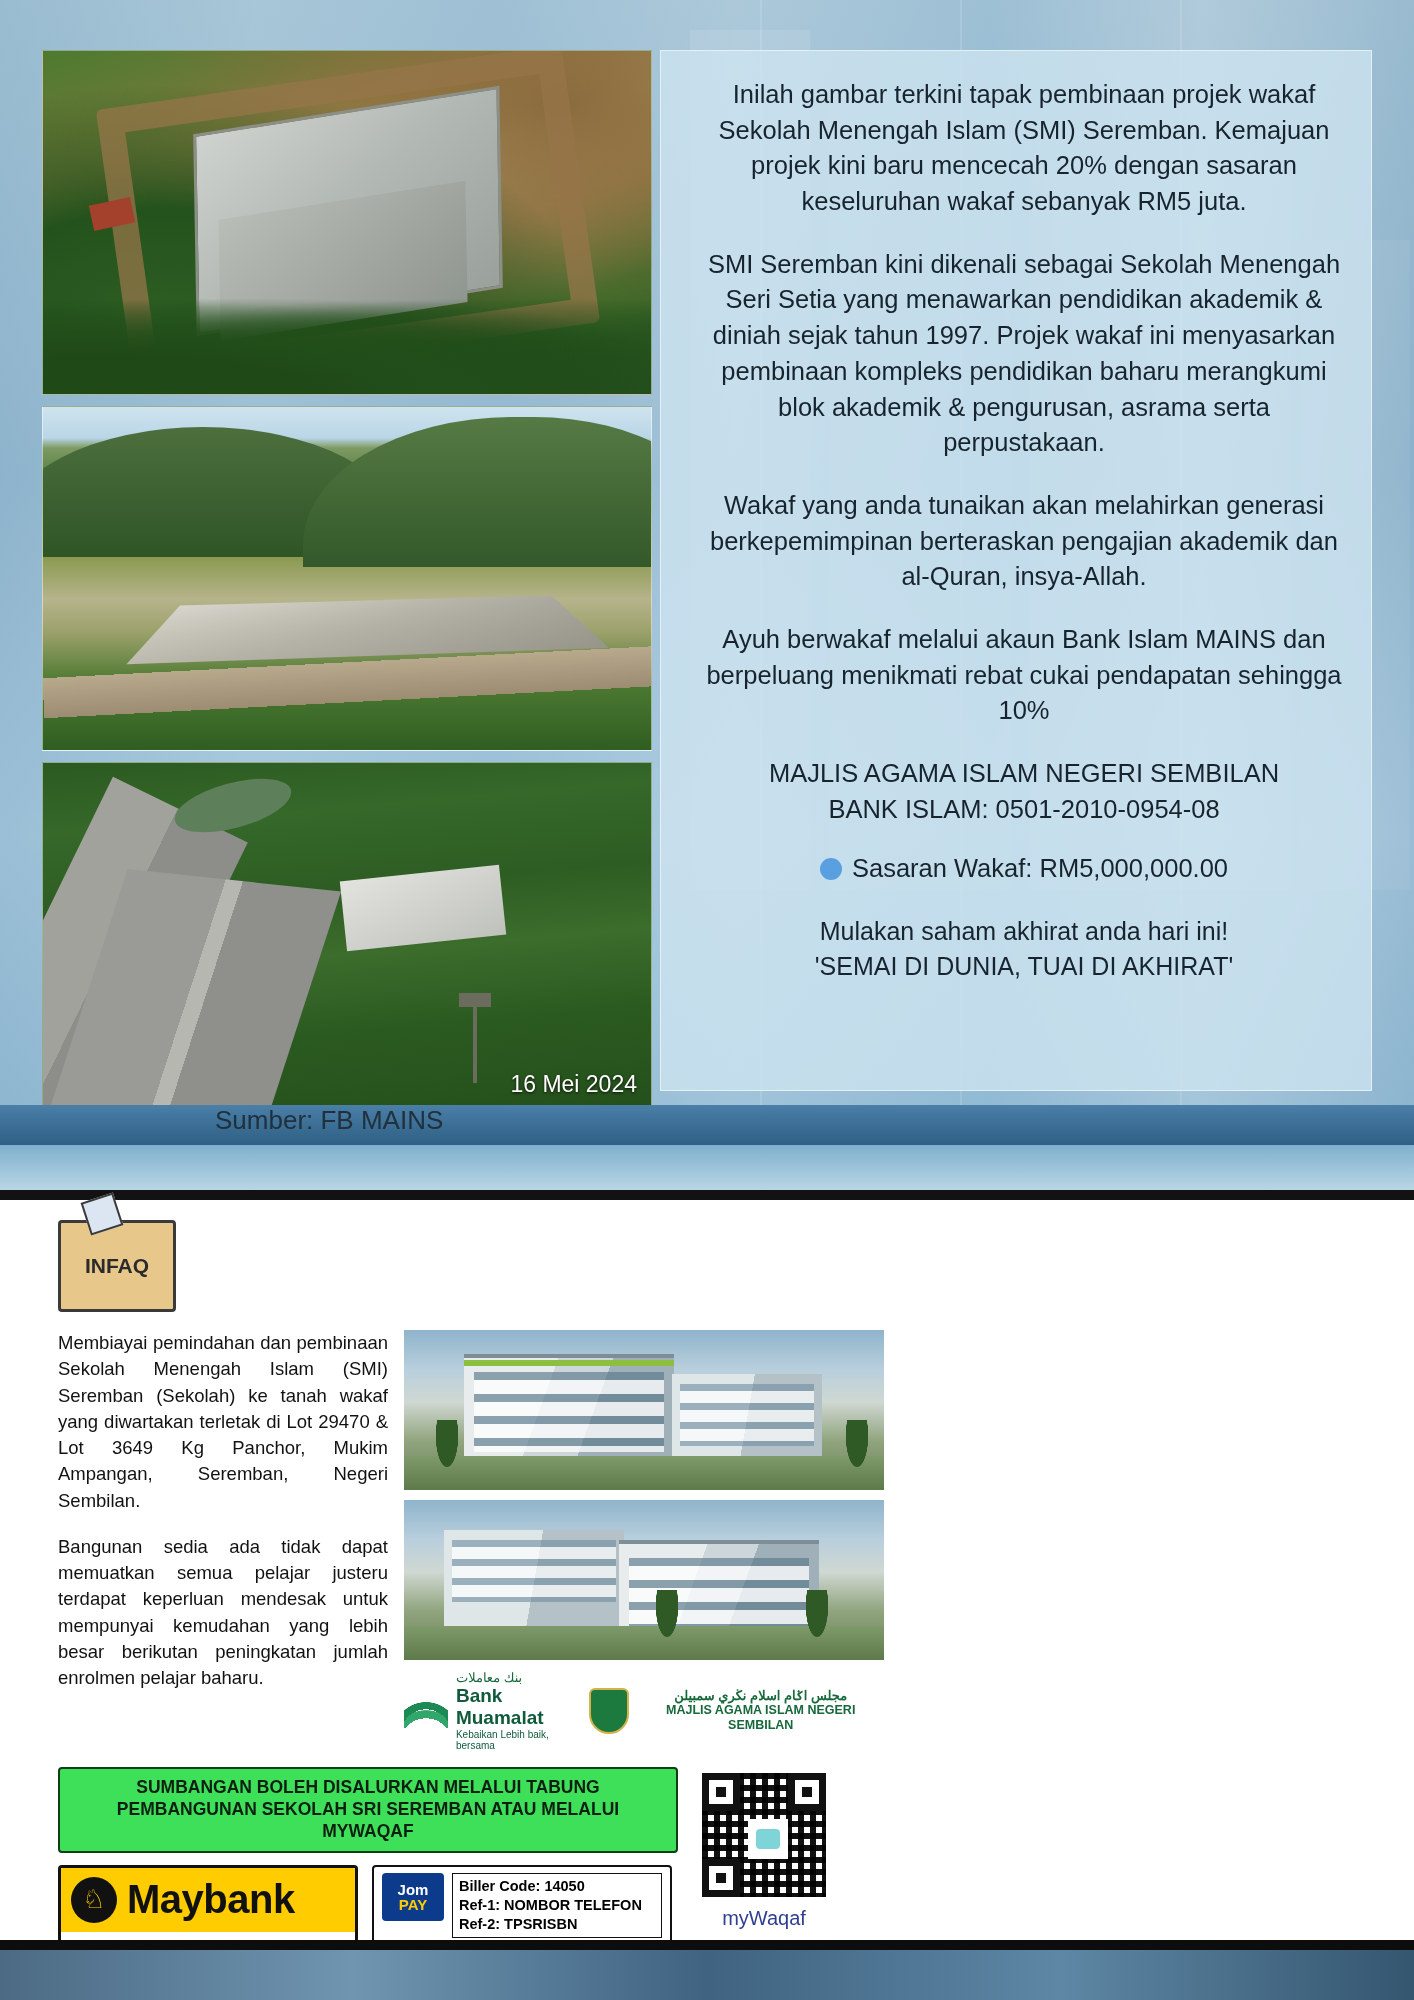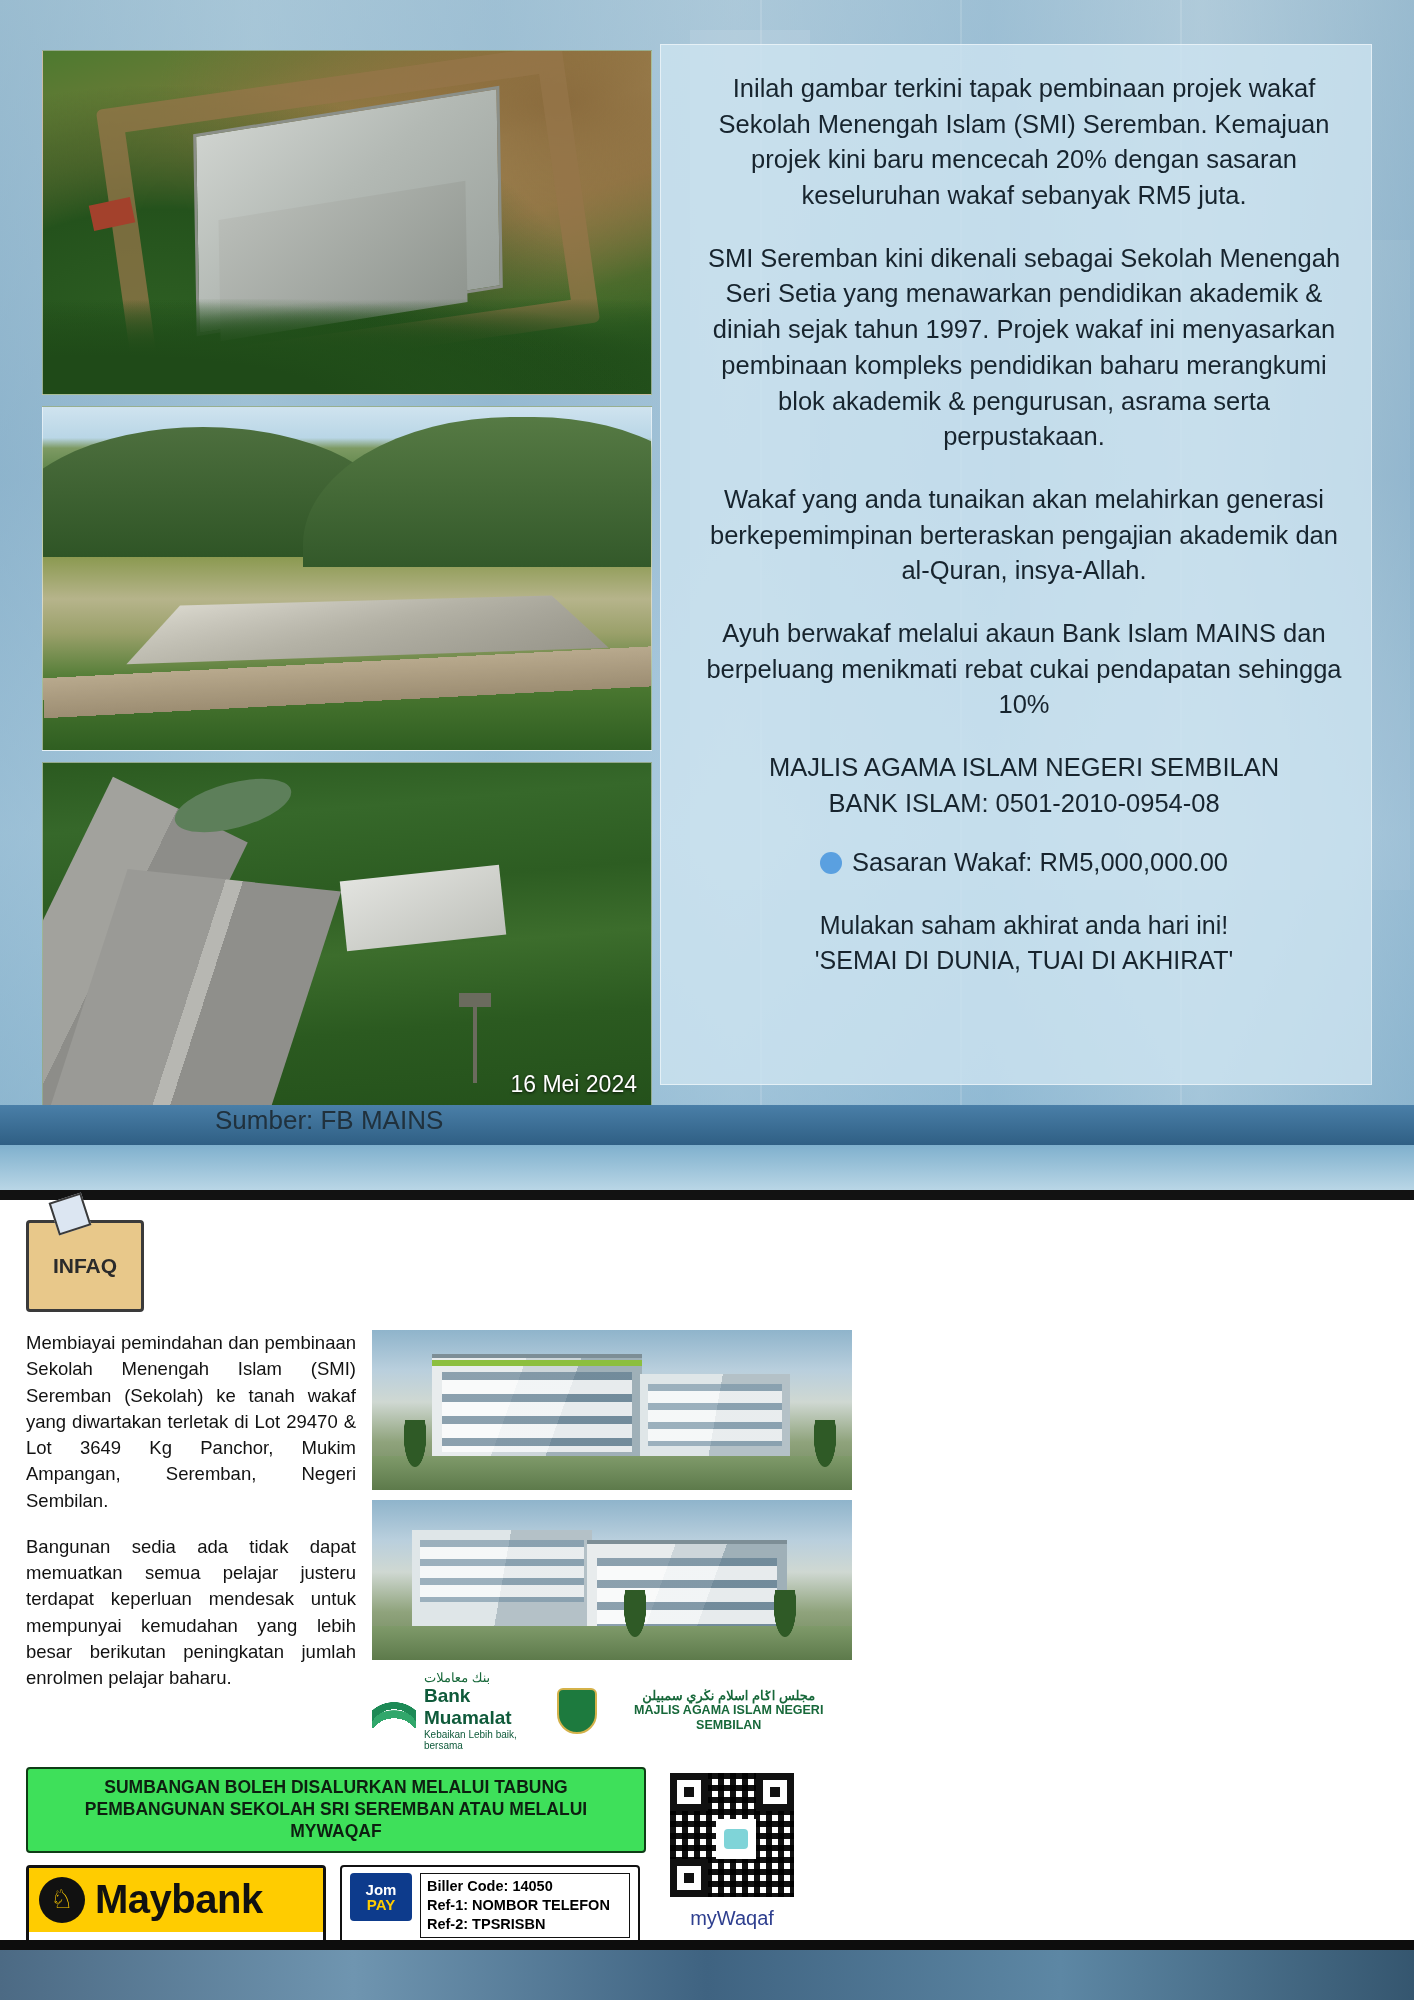--- a/index.html
+++ b/index.html
@@ -117,21 +117,21 @@
   }
   .p3 .site { position:absolute; left:300px; top:110px; width:160px; height:70px;
     background: linear-gradient(160deg,#e2e3df,#bfc1bb); transform: rotate(-6deg); }
   .p3 .lake { position:absolute; left:130px; top:20px; width:120px; height:45px;
     background:#5d7f5a; border-radius:50%; transform: rotate(-15deg); }
   .p3 .tower { position:absolute; left:430px; top:230px; width:4px; height:90px; background:#6b6b5e; }
   .p3 .tower:before { content:""; position:absolute; left:-14px; top:0; width:32px; height:14px; background:#6b6b5e; }
 
   
   .text-panel {
-    position:absolute; left: 660px; top: 44px; width: 712px; height: 1041px;
+    position:absolute; left: 660px; top: 50px; width: 712px; height: 1041px;
     background: rgba(205,228,240,0.80);
     border: 1px solid rgba(255,255,255,0.55);
     padding: 26px 26px 20px 42px;
     text-align:center;
     color:#17242e;
     font-size: 25.5px;
     line-height: 1.40;
   }
   .text-panel p { margin: 0 0 27px 0; }
   .text-panel p:last-child { margin-bottom:0; }
@@ -144,21 +144,21 @@
     position:absolute; left: 215px; top: 1105px; font-size: 26px; color:#20313d;
   }
 
   
   .divider { position:absolute; left:0; top:1190px; width:1414px; height:10px; background:#121212; }
 
   
   .flyer {
     position:absolute; left:0; top:1200px; width:1414px; height:740px;
     background:#ffffff;
-    padding: 14px 38px 0 26px;
+    padding: 14px 38px 0 58px;
   }
 
   .head-row { display:flex; align-items:center; gap:18px; }
   .infaq-badge {
     width: 118px; height: 92px; flex: 0 0 118px;
     background:#e8c88a; border:3px solid #3a3a3a; border-radius:4px;
     display:flex; align-items:center; justify-content:center;
     font-weight:bold; font-size:21px; color:#2b2b2b; position:relative;
     margin-top: 6px;
   }

